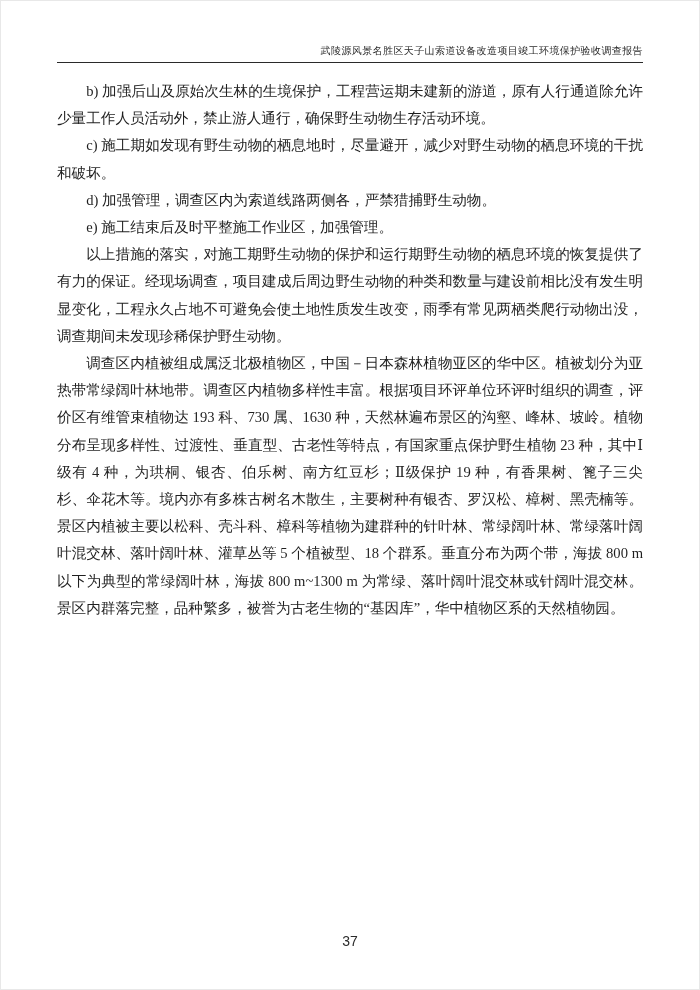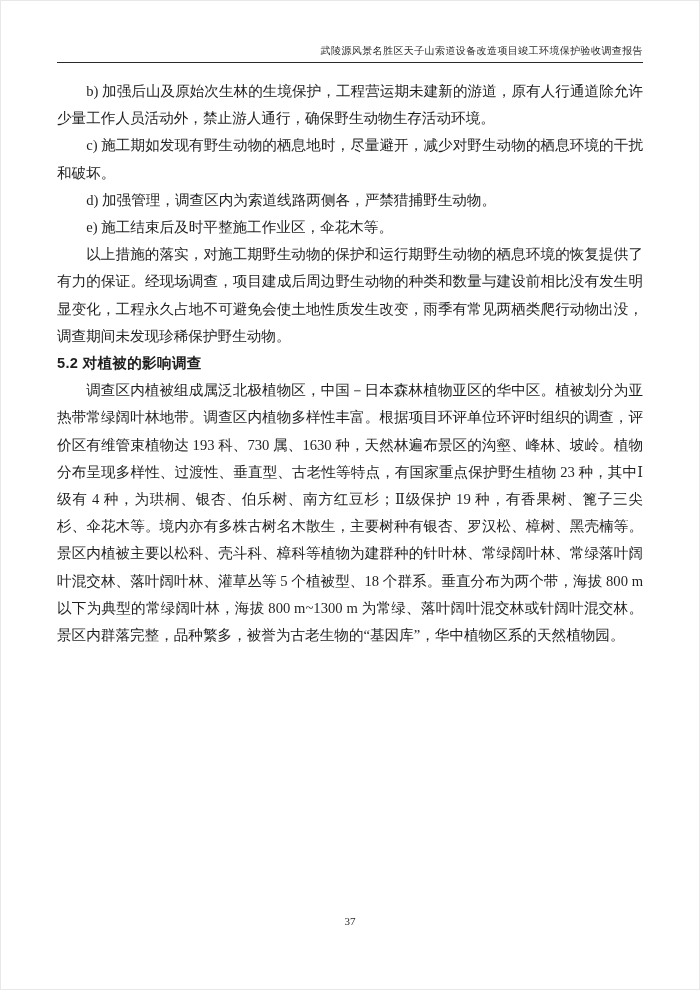--- a/index.html
+++ b/index.html
@@ -49,42 +49,41 @@
     text-indent: 0;
     font-weight: 700;
     font-family: "Liberation Sans", "DejaVu Sans", sans-serif;
     font-size: 14.6px;
     letter-spacing: 0.3px;
   }
   .page-footer {
     position: absolute;
     left: 0;
     right: 0;
-    bottom: 62px;
+    bottom: 40px;
     text-align: center;
-    font-size: 11px;
+    font-size: 14px;
     color: #2b2b2b;
-    font-family: Liberation Serif, serif;
+    font-family: Liberation Sans, sans-serif;
   }
 </style>
 </head>
 <body>
 
 <div class="page">
   <header class="page-header">
     <div class="header-title">武陵源风景名胜区天子山索道设备改造项目竣工环境保护验收调查报告</div>
     <div class="header-rule"></div>
   </header>
 
   <main class="doc-body">
       <p>b) 加强后山及原始次生林的生境保护，工程营运期未建新的游道，原有人行通道除允许少量工作人员活动外，禁止游人通行，确保野生动物生存活动环境。</p>
       <p>c) 施工期如发现有野生动物的栖息地时，尽量避开，减少对野生动物的栖息环境的干扰和破坏。</p>
       <p>d) 加强管理，调查区内为索道线路两侧各，严禁猎捕野生动物。</p>
-      <p>e) 施工结束后及时平整施工作业区，伞花木等。</p>
+      <p>e) 施工结束后及时平整施工作业区，加强管理。</p>
       <p>以上措施的落实，对施工期野生动物的保护和运行期野生动物的栖息环境的恢复提供了有力的保证。经现场调查，项目建成后周边野生动物的种类和数量与建设前相比没有发生明显变化，工程永久占地不可避免会使土地性质发生改变，雨季有常见两栖类爬行动物出没，调查期间未发现珍稀保护野生动物。</p>
-      <p class="heading">5.2 对植被的影响调查</p>
       <p>调查区内植被组成属泛北极植物区，中国－日本森林植物亚区的华中区。植被划分为亚热带常绿阔叶林地带。调查区内植物多样性丰富。根据项目环评单位环评时组织的调查，评价区有维管束植物达 193 科、730 属、1630 种，天然林遍布景区的沟壑、峰林、坡岭。植物分布呈现多样性、过渡性、垂直型、古老性等特点，有国家重点保护野生植物 23 种，其中Ⅰ级有 4 种，为珙桐、银杏、伯乐树、南方红豆杉；Ⅱ级保护 19 种，有香果树、篦子三尖杉、伞花木等。境内亦有多株古树名木散生，主要树种有银杏、罗汉松、樟树、黑壳楠等。景区内植被主要以松科、壳斗科、樟科等植物为建群种的针叶林、常绿阔叶林、常绿落叶阔叶混交林、落叶阔叶林、灌草丛等 5 个植被型、18 个群系。垂直分布为两个带，海拔 800 m 以下为典型的常绿阔叶林，海拔 800 m~1300 m 为常绿、落叶阔叶混交林或针阔叶混交林。景区内群落完整，品种繁多，被誉为古老生物的“基因库”，华中植物区系的天然植物园。</p>
     </main>
 
   <footer class="page-footer">
     <span>37</span>
   </footer>
 </div>
 
 </body></html>

